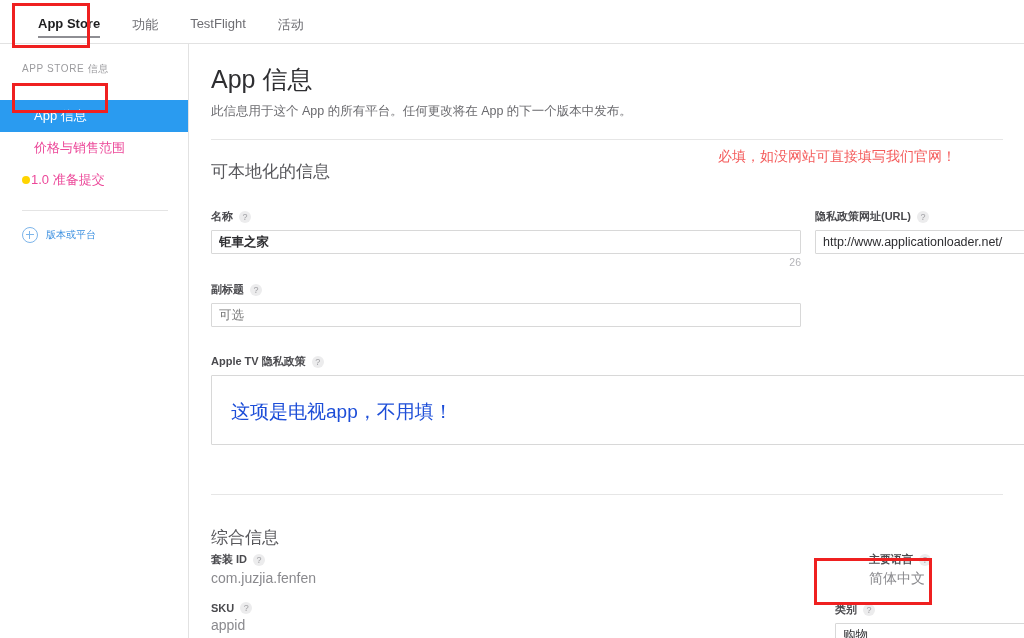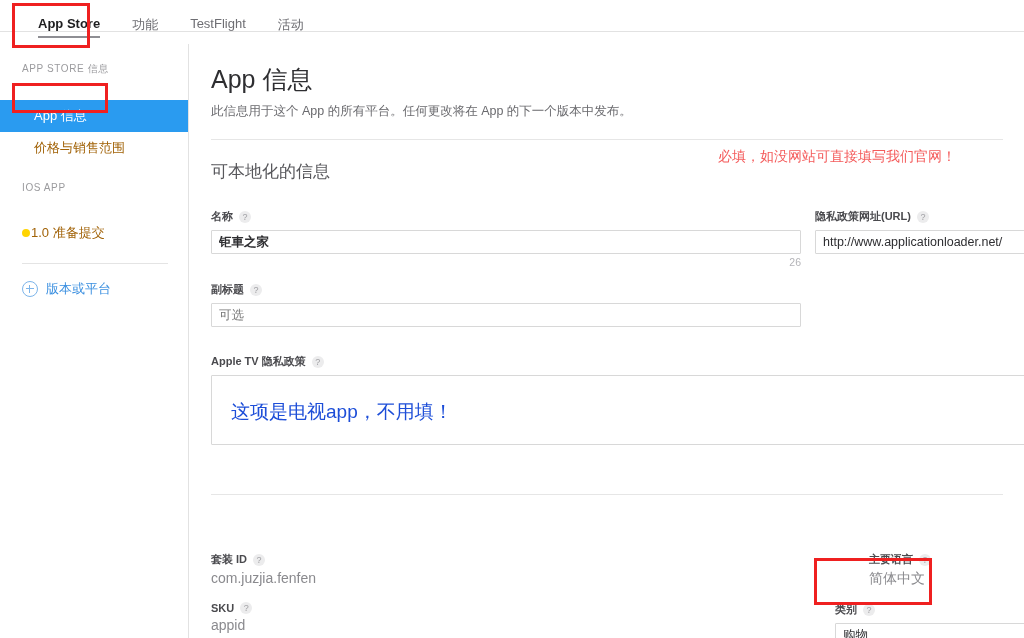--- a/index.html
+++ b/index.html
@@ -14,21 +14,21 @@
     font-family: "Liberation Sans", "DejaVu Sans", sans-serif;
     color: #333333;
     -webkit-font-smoothing: antialiased;
   }
 
   
   .topnav {
     position: absolute;
     left: 0; top: 0;
     width: 1024px;
-    height: 32px;
+    height: 44px;
     background: #ffffff;
     border-bottom: 1px solid #e2e2e2;
     box-sizing: border-box;
   }
   .tabs {
     display: flex;
     align-items: flex-start;
     height: 44px;
     padding-left: 22px;
   }
@@ -67,21 +67,21 @@
   }
   .side-group-title {
     font-size: 10px;
     letter-spacing: 0.6px;
     color: #9b9b9e;
     padding: 18px 0 24px 22px;
     text-transform: uppercase;
   }
   .side-item {
     font-size: 13px;
-    color: #a16207;
+    color: #ec4899;
     padding: 8px 0 8px 34px;
     cursor: pointer;
     line-height: 16px;
   }
   .side-item.selected {
     background: #2a9bf0;
     color: #ffffff;
   }
   .side-item.status {
     padding-left: 22px;
@@ -97,21 +97,21 @@
     flex: 0 0 auto;
   }
   .side-sep {
     margin: 14px 20px 0 22px;
     border-top: 1px solid #e4e4e4;
   }
   .side-link {
     display: flex;
     align-items: center;
     gap: 8px;
-    font-size: 13px;
+    font-size: 10px;
     color: #3a8fe0;
     padding: 16px 0 0 22px;
     cursor: pointer;
   }
   .plus-circle {
     width: 14px; height: 14px;
     border: 1px solid #7db5ea;
     border-radius: 50%;
     position: relative;
     flex: 0 0 auto;
@@ -245,21 +245,20 @@
     <div class="tab">TestFlight</div>
     <div class="tab">活动</div>
   </div>
 </div>
 
 <div class="sidebar">
   <div class="side-group-title">APP STORE 信息</div>
   <div class="side-item selected">App 信息</div>
   <div class="side-item">价格与销售范围</div>
 
-  <div class="side-group-title">IOS APP</div>
   <div class="side-item status">
     <span class="dot"></span>
     <span>1.0 准备提交</span>
   </div>
 
   <div class="side-sep"></div>
 
   <div class="side-link">
     <span class="plus-circle"></span>
     <span>版本或平台</span>
@@ -311,20 +310,21 @@
       <div style="position:relative; margin-top:6px;">
         <textarea class="ta" style="width: 815px; height: 70px;"></textarea>
         <div class="abs ta-note" style="left:20px; top:24px;">这项是电视app，不用填！</div>
       </div>
     </div>
 
   </div>
 
   <div class="hr" style="position:absolute; left:0; top:450px; width:792px; margin:0 21px;"></div>
 
+  <div class="section-title" style="position:absolute; left:0; top:462px;">综合信息</div>
 
   <div class="abs" style="left:21px; top:508px;">
     <div class="field-label">
       <span>套装 ID</span>
       <span class="qmark">?</span>
     </div>
     <div class="readonly-val">com.juzjia.fenfen</div>
   </div>
 
   <div class="abs" style="left:21px; top:558px;">

